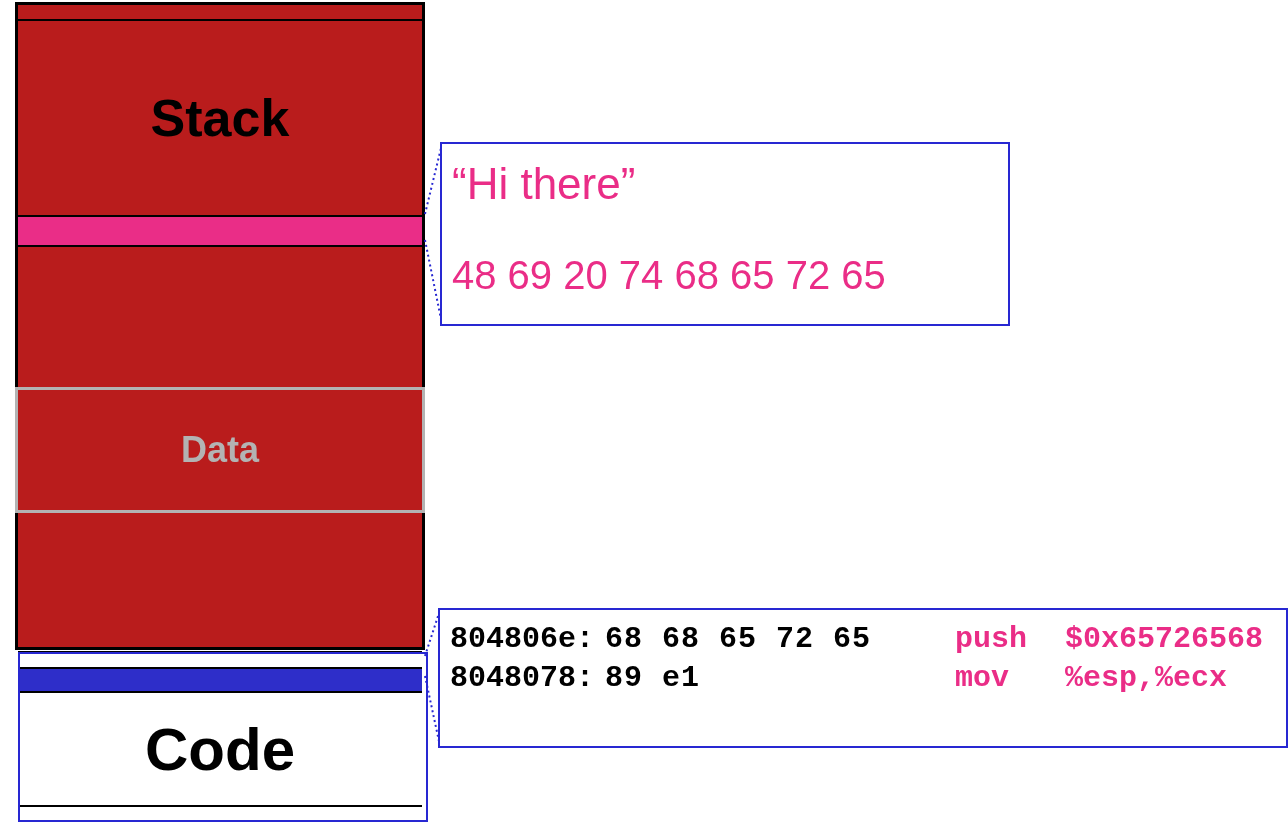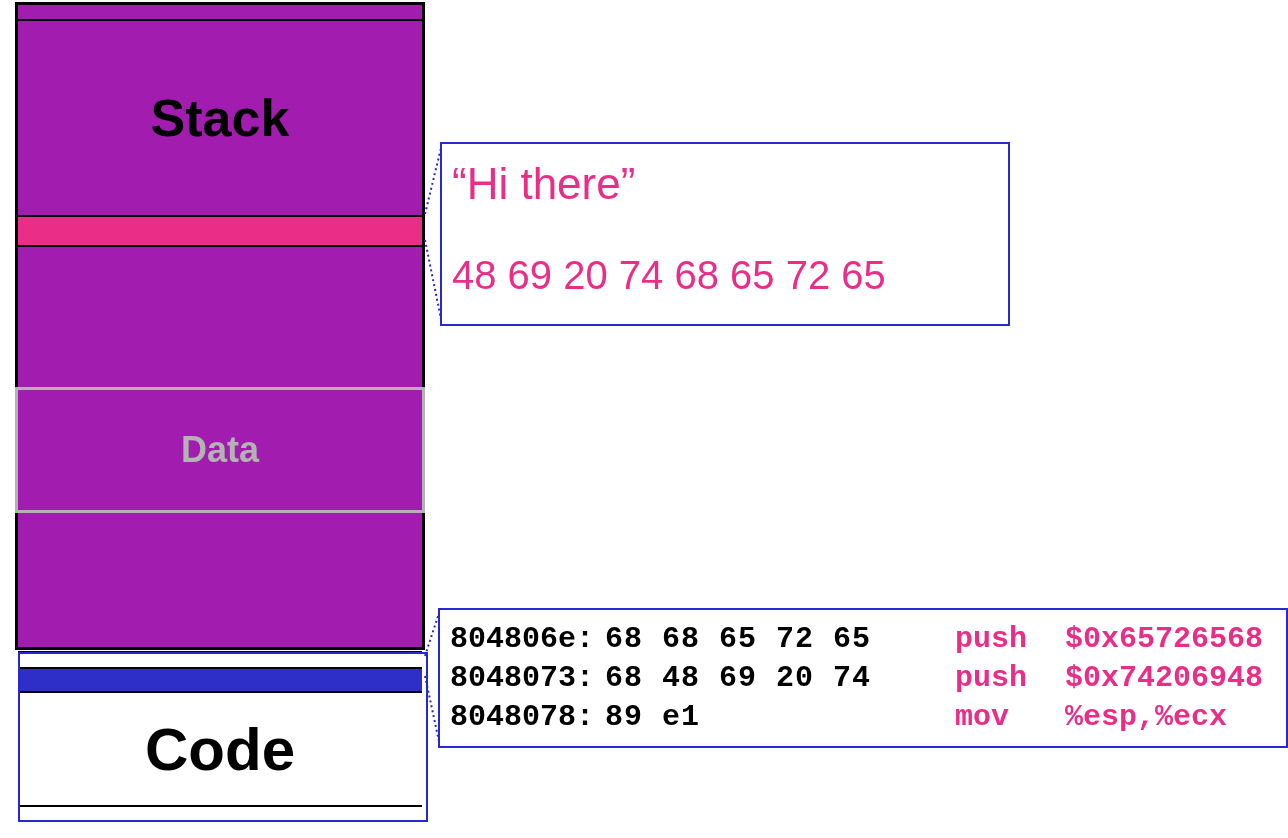--- a/index.html
+++ b/index.html
@@ -11,21 +11,21 @@
     font-family: Arial, Helvetica, sans-serif;
     position: relative;
   }
   .memory-column {
     position: absolute;
     left: 15px;
     top: 2px;
     width: 410px;
     height: 648px;
     border: 3px solid black;
-    background: #a21caf;
+    background: #b91c1c;
     box-sizing: border-box;
   }
   .top-sliver {
     height: 14px;
     border-bottom: 2px solid black;
   }
   .stack-segment {
     height: 194px;
     border-bottom: 2px solid black;
     display: flex;
@@ -182,26 +182,20 @@
 <div class="callout2">
   <table>
     <tbody>
         <tr>
       <td class="addr">804806e:</td>
       <td class="bytes">68 68 65 72 65</td>
       <td class="mnem">push</td>
       <td class="args">$0x65726568</td>
     </tr>
     <tr>
-      <td class="addr">8048073:</td>
-      <td class="bytes">68 48 69 20 74</td>
-      <td class="mnem">push</td>
-      <td class="args">$0x74206948</td>
-    </tr>
-    <tr>
       <td class="addr">8048078:</td>
       <td class="bytes">89 e1</td>
       <td class="mnem">mov</td>
       <td class="args">%esp,%ecx</td>
     </tr>
   </tbody>
     </table>
 </div>
 
 </body></html>

